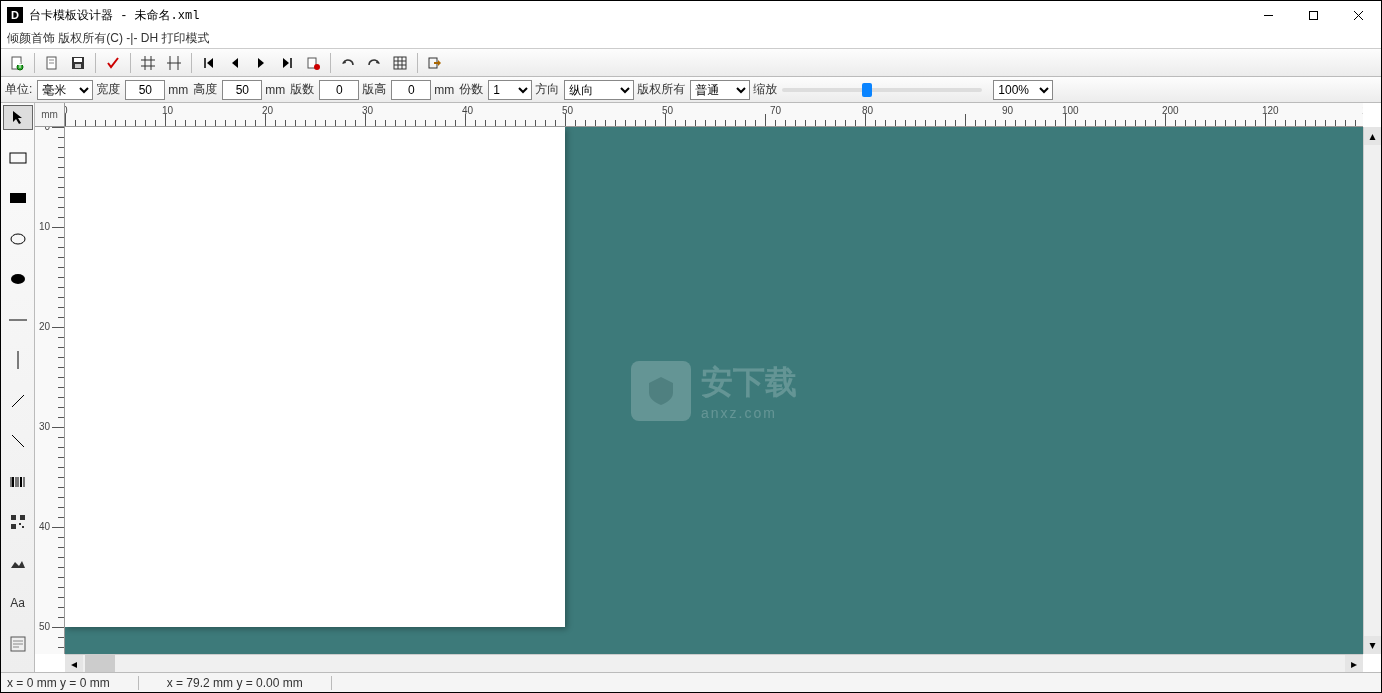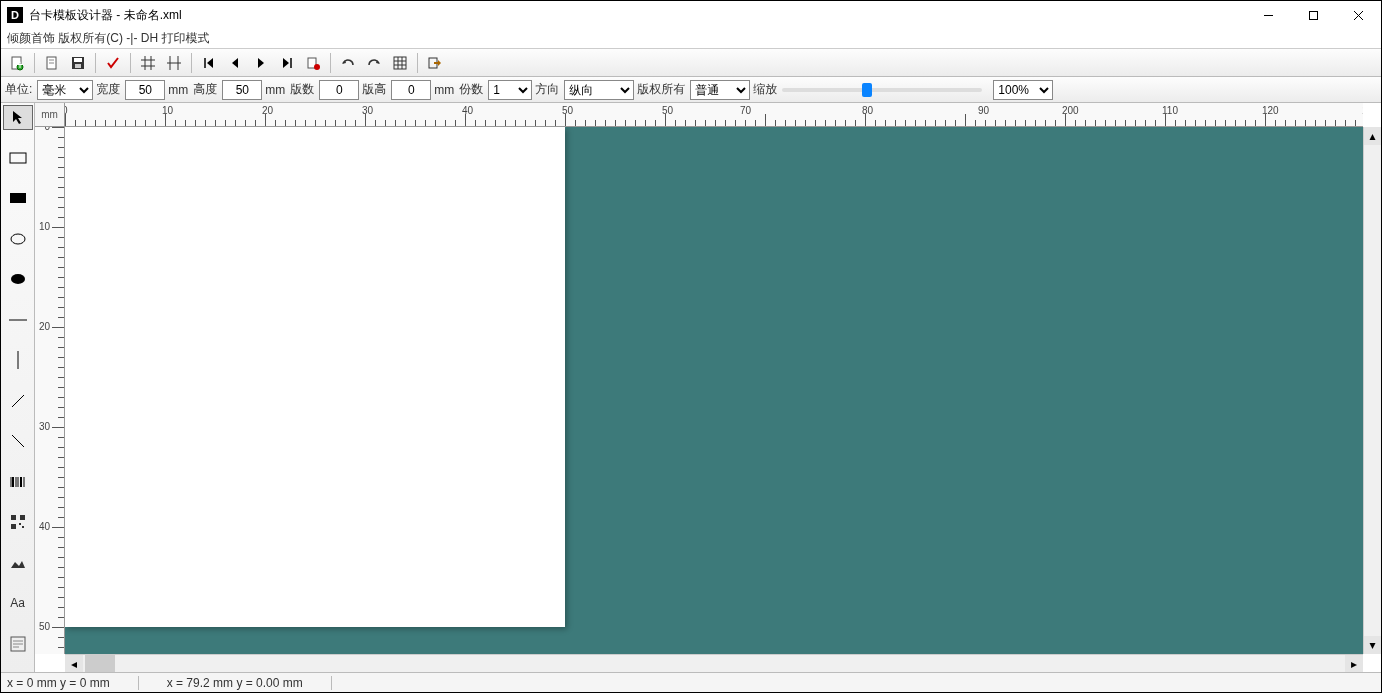--- a/index.html
+++ b/index.html
@@ -1,19 +1,19 @@
 <!DOCTYPE html>
 <html><head>
 <meta charset="utf-8">
 <style>
 * { margin: 0; padding: 0; box-sizing: border-box; font-family: "Microsoft YaHei", Arial, sans-serif; font-size: 12px; }
 body { background: #fff; overflow: hidden; width: 1382px; height: 693px; border: 1px solid #000; }
 .titlebar { height: 28px; background: #fff; display: flex; align-items: center; padding-left: 6px; }
 .titlebar .icon { width: 16px; height: 16px; background: #000; color: #fff; display: flex; align-items: center; justify-content: center; font-weight: bold; font-size: 11px; margin-right: 6px; }
-.titlebar .title { flex: 1; }
+.titlebar .title { flex: 1; font-family: Liberation Mono, monospace; }
 .winbtns { display: flex; }
 .winbtn { width: 45px; height: 28px; display: flex; align-items: center; justify-content: center; cursor: pointer; }
 .winbtn svg { width: 11px; height: 11px; }
 .copyright { height: 20px; padding-left: 6px; display: flex; align-items: center; color: #333; border-bottom: 1px solid #ccc; }
 .toolbar1 { height: 28px; background: linear-gradient(#fdfdfd, #ececec); border-bottom: 1px solid #bbb; display: flex; align-items: center; padding: 0 4px; gap: 2px; }
 .tb-btn { width: 24px; height: 22px; display: flex; align-items: center; justify-content: center; cursor: pointer; border: 1px solid transparent; }
 .tb-sep { width: 1px; height: 20px; background: #bbb; margin: 0 3px; }
 .toolbar2 { height: 26px; background: linear-gradient(#fdfdfd, #ececec); border-bottom: 1px solid #bbb; display: flex; align-items: center; padding: 0 4px; gap: 3px; }
 .tb-label { color: #333; margin-right: 2px; white-space: nowrap; }
 .tb-input { width: 40px; height: 20px; border: 1px solid #888; text-align: center; background: #fff; font-size: 12px; }
@@ -371,21 +371,21 @@
         <div class="tick minor" style="left: 610px;"></div>
         <div class="tick minor" style="left: 620px;"></div>
         <div class="tick minor" style="left: 630px;"></div>
         <div class="tick minor" style="left: 640px;"></div>
         <div class="tick minor" style="left: 650px;"></div>
         <div class="tick minor" style="left: 660px;"></div>
         <div class="tick minor" style="left: 670px;"></div>
         <div class="tick minor" style="left: 680px;"></div>
         <div class="tick minor" style="left: 690px;"></div>
         <div class="tick major" style="left: 700px;"></div>
-        <div class="num" style="left: 678px;">70</div>
+        <div class="num" style="left: 708px;">70</div>
         <div class="tick minor" style="left: 710px;"></div>
         <div class="tick minor" style="left: 720px;"></div>
         <div class="tick minor" style="left: 730px;"></div>
         <div class="tick minor" style="left: 740px;"></div>
         <div class="tick minor" style="left: 750px;"></div>
         <div class="tick minor" style="left: 760px;"></div>
         <div class="tick minor" style="left: 770px;"></div>
         <div class="tick minor" style="left: 780px;"></div>
         <div class="tick minor" style="left: 790px;"></div>
         <div class="tick major" style="left: 800px;"></div>
@@ -393,43 +393,43 @@
         <div class="tick minor" style="left: 810px;"></div>
         <div class="tick minor" style="left: 820px;"></div>
         <div class="tick minor" style="left: 830px;"></div>
         <div class="tick minor" style="left: 840px;"></div>
         <div class="tick minor" style="left: 850px;"></div>
         <div class="tick minor" style="left: 860px;"></div>
         <div class="tick minor" style="left: 870px;"></div>
         <div class="tick minor" style="left: 880px;"></div>
         <div class="tick minor" style="left: 890px;"></div>
         <div class="tick major" style="left: 900px;"></div>
-        <div class="num" style="left: 916px;">90</div>
+        <div class="num" style="left: 940px;">90</div>
         <div class="tick minor" style="left: 910px;"></div>
         <div class="tick minor" style="left: 920px;"></div>
         <div class="tick minor" style="left: 930px;"></div>
         <div class="tick minor" style="left: 940px;"></div>
         <div class="tick minor" style="left: 950px;"></div>
         <div class="tick minor" style="left: 960px;"></div>
         <div class="tick minor" style="left: 970px;"></div>
         <div class="tick minor" style="left: 980px;"></div>
         <div class="tick minor" style="left: 990px;"></div>
         <div class="tick major" style="left: 1000px;"></div>
-        <div class="num" style="left: 1000px;">200</div>
+        <div class="num" style="left: 1000px;">100</div>
         <div class="tick minor" style="left: 1010px;"></div>
         <div class="tick minor" style="left: 1020px;"></div>
         <div class="tick minor" style="left: 1030px;"></div>
         <div class="tick minor" style="left: 1040px;"></div>
         <div class="tick minor" style="left: 1050px;"></div>
         <div class="tick minor" style="left: 1060px;"></div>
         <div class="tick minor" style="left: 1070px;"></div>
         <div class="tick minor" style="left: 1080px;"></div>
         <div class="tick minor" style="left: 1090px;"></div>
         <div class="tick major" style="left: 1100px;"></div>
-        <div class="num" style="left: 1100px;">110</div>
+        <div class="num" style="left: 1100px;">200</div>
         <div class="tick minor" style="left: 1110px;"></div>
         <div class="tick minor" style="left: 1120px;"></div>
         <div class="tick minor" style="left: 1130px;"></div>
         <div class="tick minor" style="left: 1140px;"></div>
         <div class="tick minor" style="left: 1150px;"></div>
         <div class="tick minor" style="left: 1160px;"></div>
         <div class="tick minor" style="left: 1170px;"></div>
         <div class="tick minor" style="left: 1180px;"></div>
         <div class="tick minor" style="left: 1190px;"></div>
         <div class="tick major" style="left: 1200px;"></div>
@@ -501,20 +501,31 @@
         <div class="tick minor" style="top: 470px;"></div>
         <div class="tick minor" style="top: 480px;"></div>
         <div class="tick minor" style="top: 490px;"></div>
         <div class="tick major" style="top: 500px;"></div>
         <div class="num" style="top: 500px;">50</div>
         <div class="tick minor" style="top: 510px;"></div>
         <div class="tick minor" style="top: 520px;"></div>
       </div>
     <div class="canvas-viewport">
       <div class="page"></div>
+      <div class="watermark">
+        <div class="wm-shield">
+            <svg width="36" height="36">
+              <path d="M18,4 L30,10 L30,20 C30,28 18,32 18,32 C18,32 6,28 6,20 L6,10 Z" fill="#999"></path>
+            </svg>
+          </div>
+        <div class="wm-text">
+            <div class="big">安下载</div>
+            <div class="small">anxz.com</div>
+          </div>
+      </div>
     </div>
     <div class="scroll-v">
       <div class="arrow">▴</div>
       <div style="flex:1"></div>
       <div class="arrow" style="position:absolute;bottom:0;width:100%">▾</div>
     </div>
     <div class="scroll-h">
       <div class="arrow">◂</div>
       <div class="thumb"></div>
       <div style="flex:1"></div>

